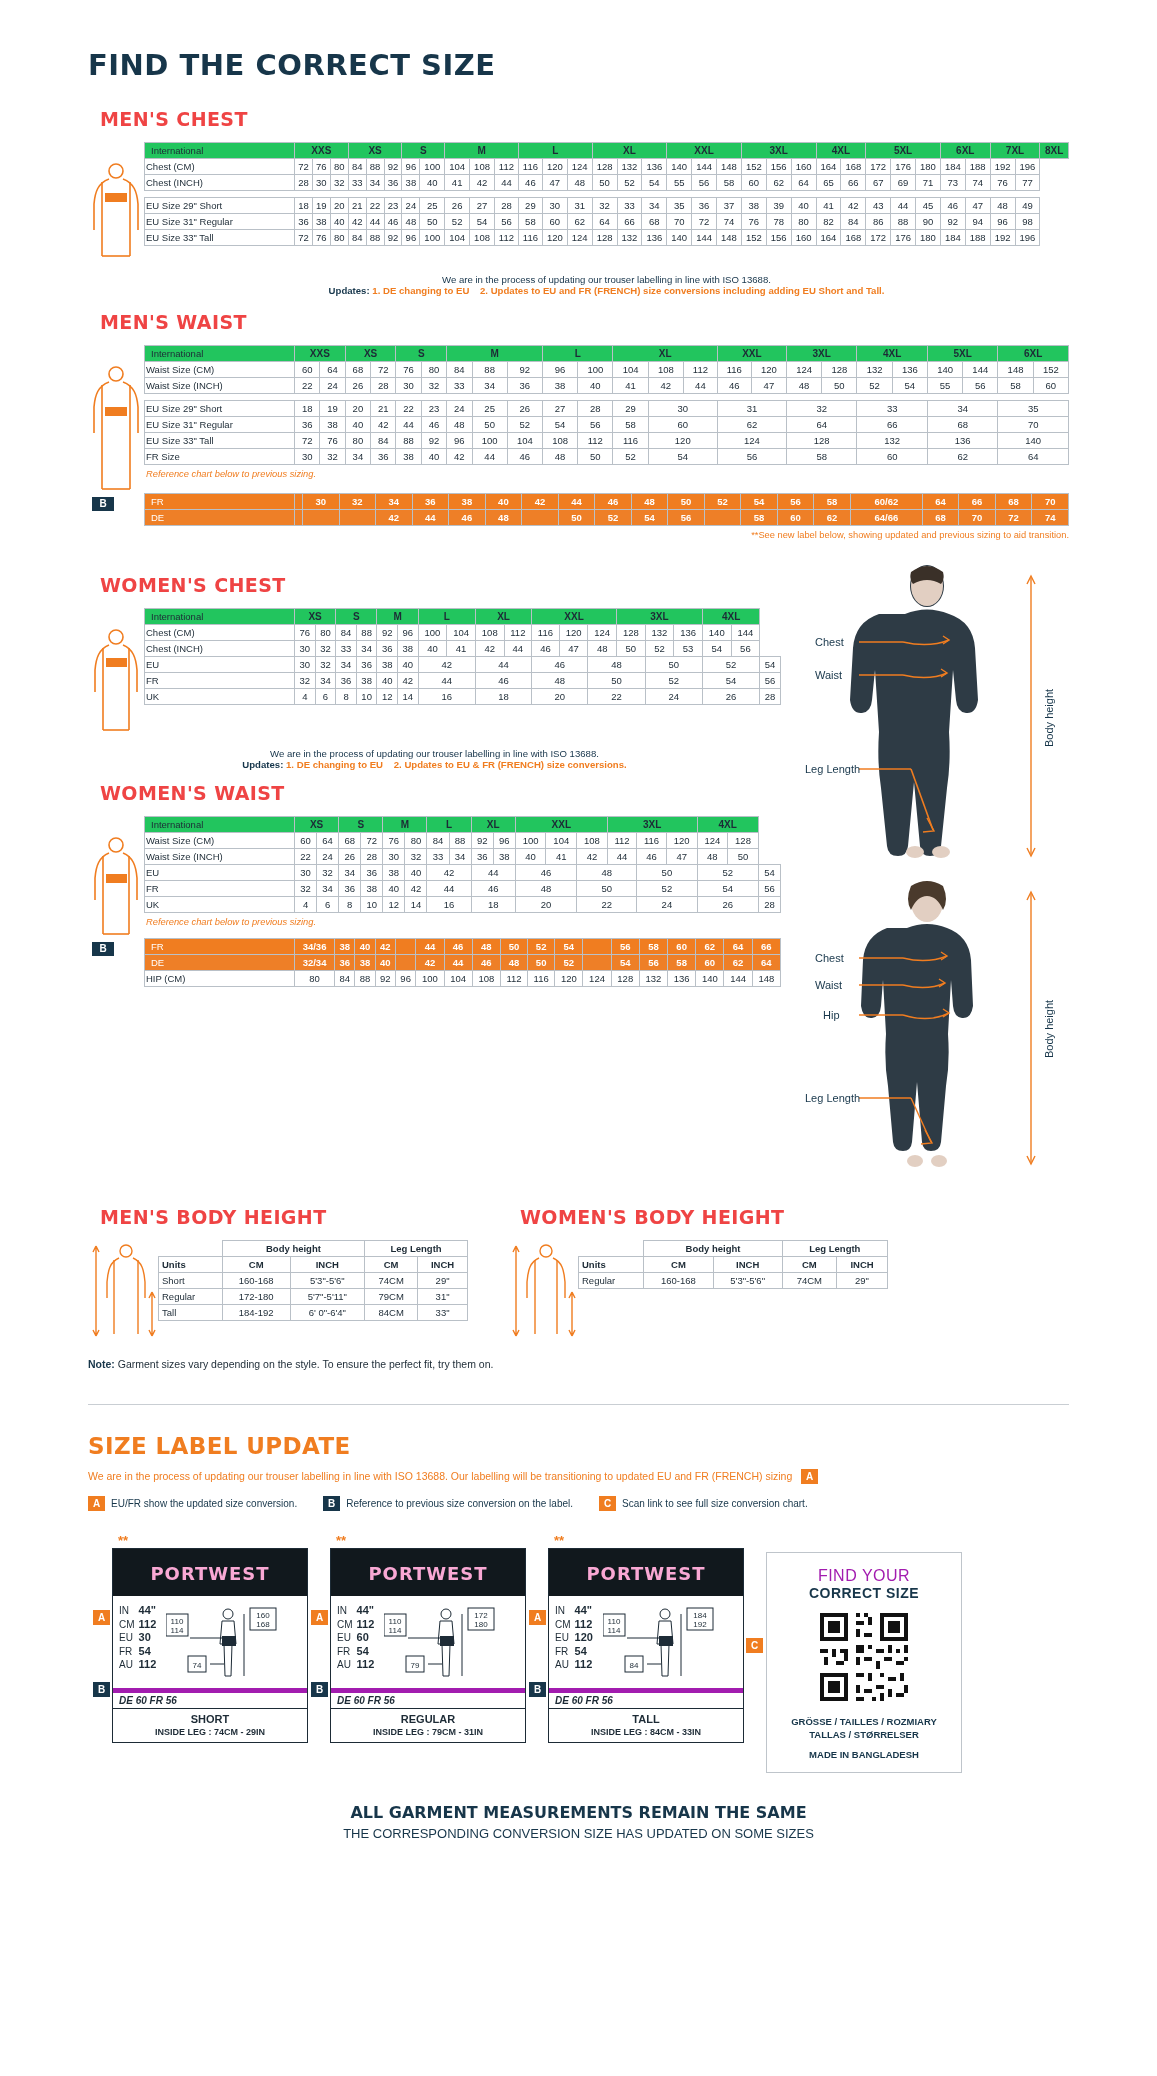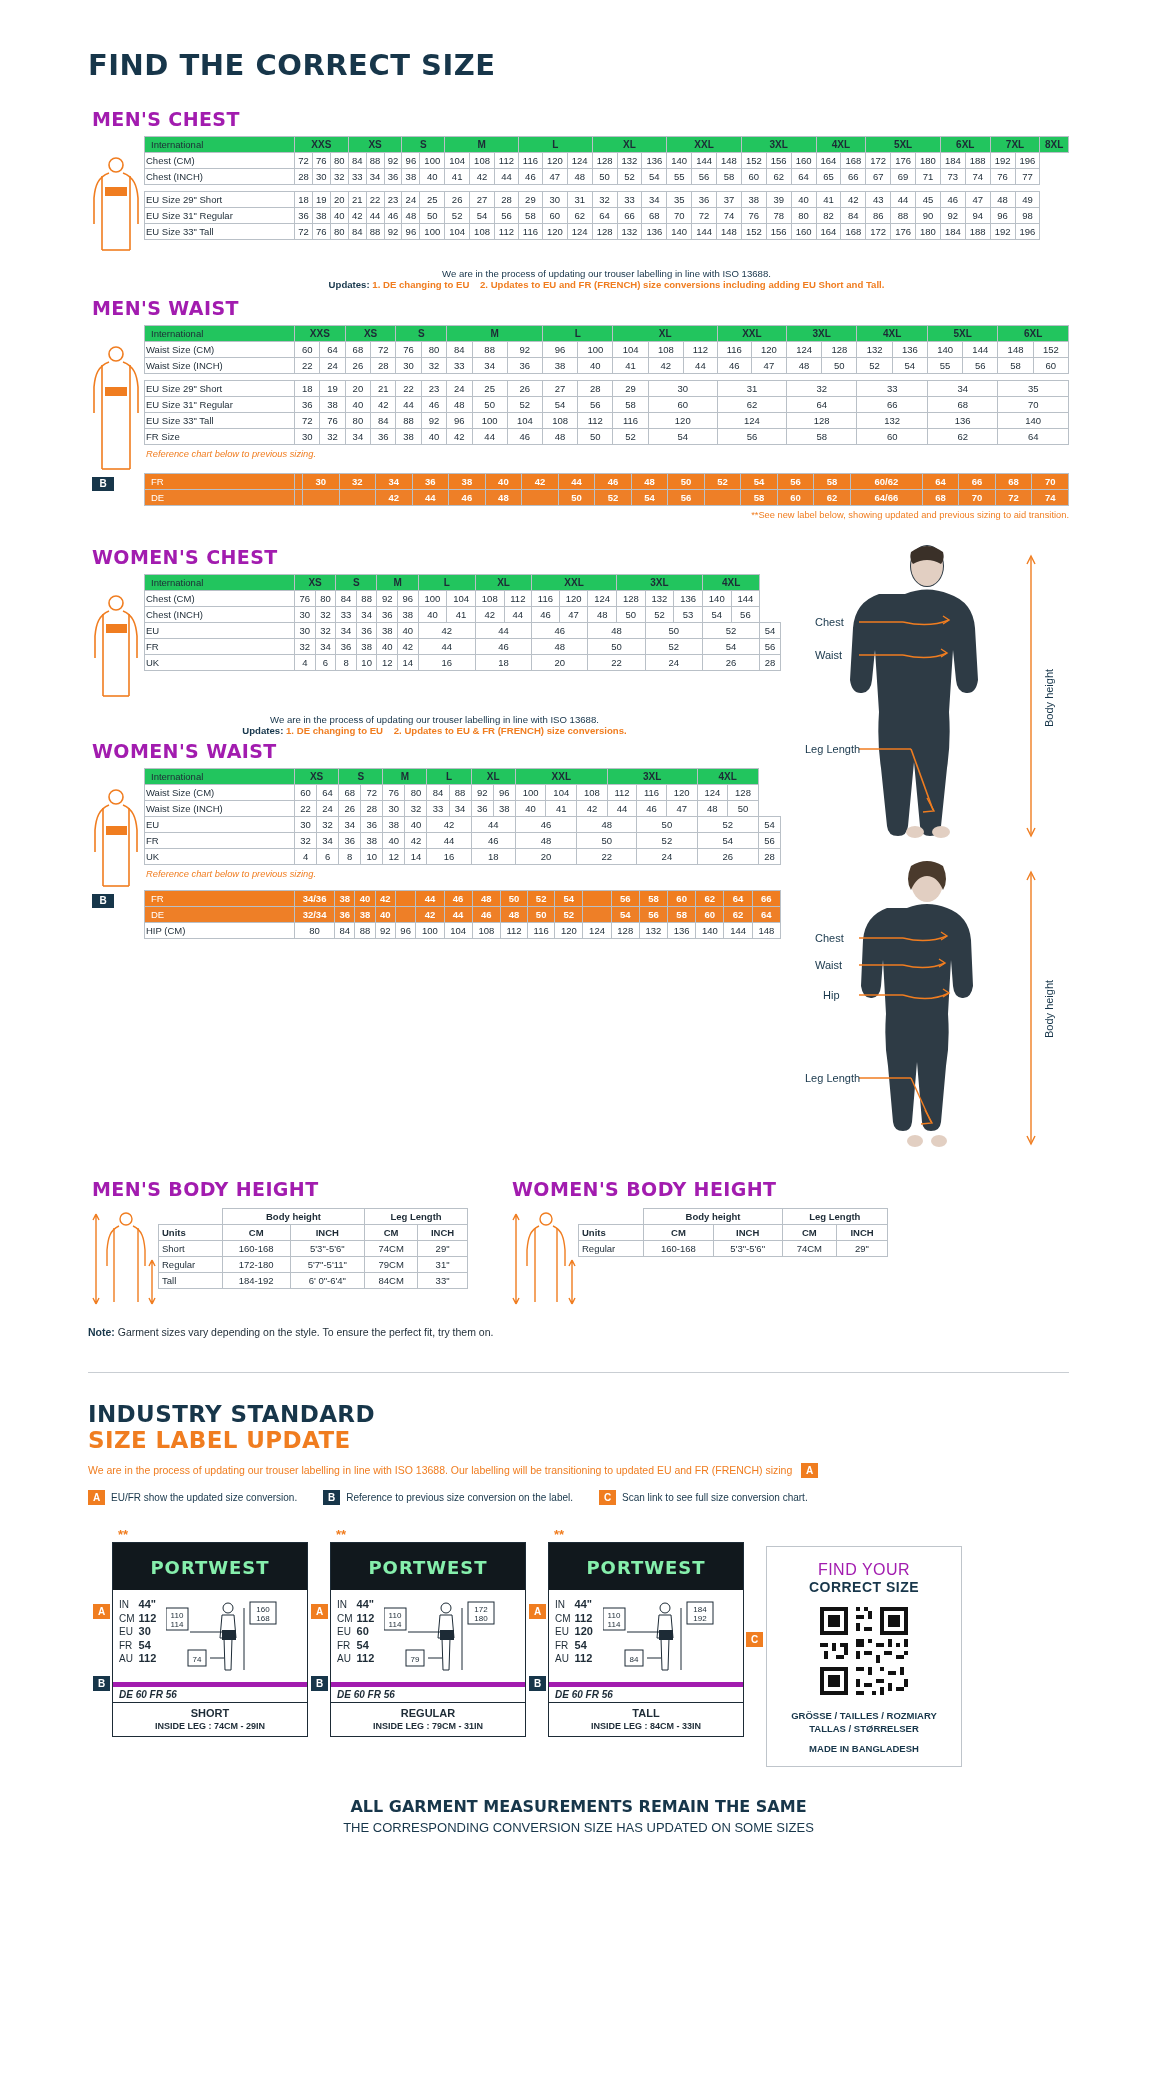--- a/index.html
+++ b/index.html
@@ -14,22 +14,22 @@
 
   .rule { border-top:1px solid #c9ced3; margin:0 88px; }
 
   h1.title {
     font-size:29px; font-weight:bold; letter-spacing:0.5px;
     color:#17364a; margin:0 0 8px 0; font-family:"DejaVu Sans", sans-serif;
   }
   .intro { font-size:11.5px; line-height:16px; color:#20303d; }
 
   .section-title {
-    font-size:19px; font-weight:bold; color:#a21caf; letter-spacing:0.4px;
-    font-family:"DejaVu Sans", sans-serif; margin:4px;
+    font-size:19px; font-weight:bold; color:#ef4444; letter-spacing:0.4px;
+    font-family:"DejaVu Sans", sans-serif; margin:12px;
   }
 
   .content { padding:48px 88px 0 88px; }
 
   
   table.sz { border-collapse:collapse; width:100%; font-size:9.5px; color:#1d2b36; }
   table.sz td, table.sz th { border:1px solid #b9c0c7; padding:2px 1px; text-align:center; height:15px; }
   table.sz td.lab { text-align:left; font-weight:normal; width:150px; }
   table.sz th { font-weight:bold; font-size:10px; background:#22c55e; }
   table.sz th.lab { text-align:left; padding-left:6px; font-weight:normal; font-size:9.5px;}
@@ -68,21 +68,21 @@
   .legend { display:flex; gap:26px; margin-top:12px; font-size:10px; color:#17364a; align-items:center; }
   .legend .item { display:flex; align-items:center; gap:6px; }
   .sqr { display:inline-block; width:17px; height:15px; line-height:15px; text-align:center;
          color:#fff; font-weight:bold; font-size:10px; background:#f07d20; }
   .sqr.blue { background:#17364a; }
 
   .labels { display:flex; gap:22px; margin-top:22px; align-items:flex-start; }
   .label-card { width:196px; position:relative; }
   .stars { color:#f07d20; font-weight:bold; font-size:13px; margin-left:6px; }
   .label-box { border:1px solid #1d2b36; background:#fff; }
-  .label-head { background:#11181d; color:#86efac; text-align:center; padding:14px 0 12px 0;
+  .label-head { background:#11181d; color:#f9a8d4; text-align:center; padding:14px 0 12px 0;
                 font-family:"DejaVu Sans", sans-serif; font-weight:bold; font-size:18px; letter-spacing:1px; }
   .label-body { display:flex; padding:8px 6px 4px 6px; gap:6px; min-height:92px; }
   .lb-left { font-size:10px; line-height:13.5px; }
   .lb-left table { border-collapse:collapse; }
   .lb-left td { padding:0 4px 0 0; font-size:10px; }
   .lb-left td.v { font-weight:bold; font-size:11px; }
   .lb-mid { position:relative; flex:1 1 auto; }
   .lb-footer { border-top:1px solid #1d2b36; text-align:center; font-size:9px; padding:4px 0 5px 0; font-weight:bold; }
   .lb-footer .big { font-size:11px; display:block; margin-bottom:2px; }
   .de-row { border-top:5px solid #a21caf; font-size:10px; font-style:italic; font-weight:bold; padding:2px 0 2px 6px; }
@@ -1091,21 +1091,20 @@
   </div>
 
   <div class="note-final">
     <b>Note:</b><span> Garment sizes vary depending on the style. To ensure the perfect fit, try them on.</span>
   </div>
  </div>
 
  <div class="rule" style="margin-top:34px;"></div>
 
  <div class="content" style="padding-top:28px;">
-   <div class="ind-title">INDUSTRY STANDARD</div>
    <div class="ind-title2">SIZE LABEL UPDATE</div>
 
    <div class="ind-line">
      <span>We are in the process of updating our trouser labelling in line with ISO 13688. Our labelling will be transitioning to updated EU and FR (FRENCH) sizing</span>
      <span class="sqr" style="margin-left:6px;">A</span>
    </div>
 
    <div class="legend">
      <div class="item">
        <span class="sqr">A</span>

